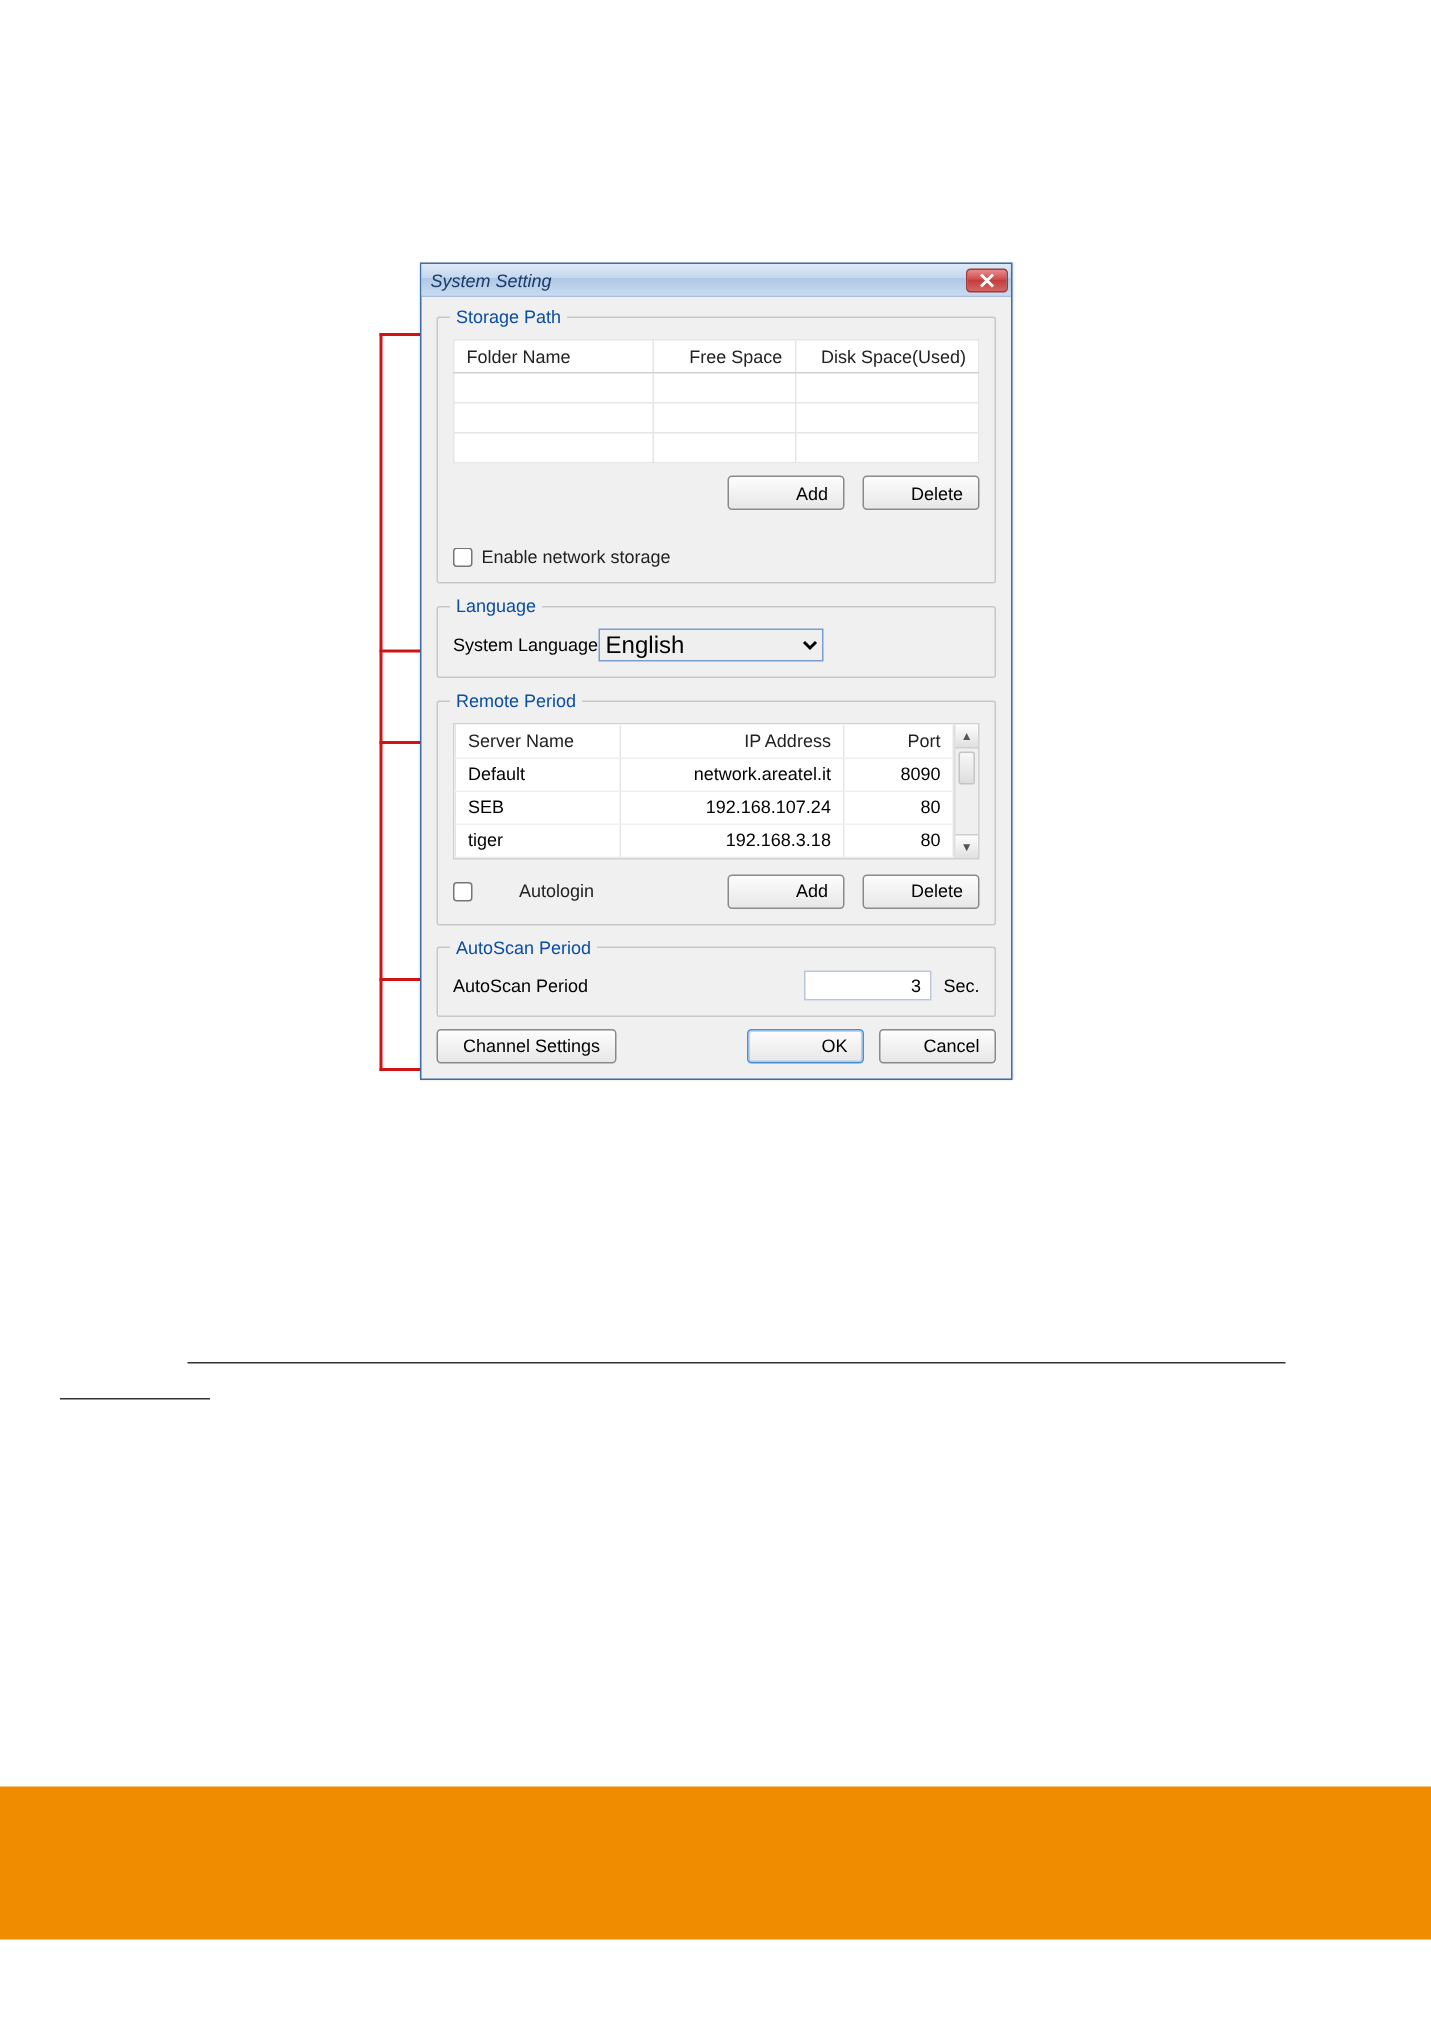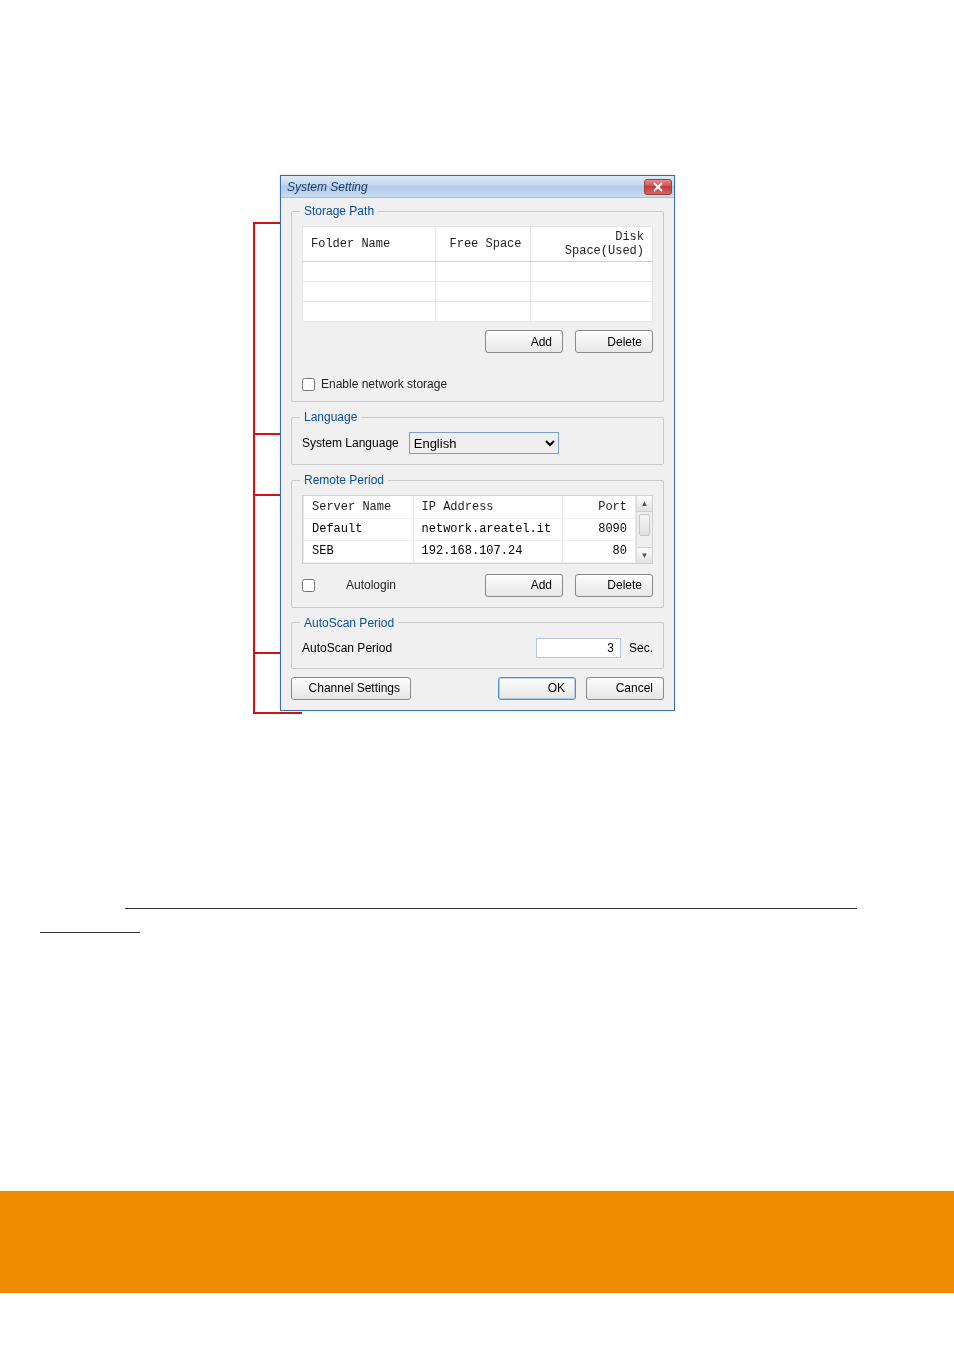--- a/index.html
+++ b/index.html
@@ -62,21 +62,20 @@
     width: 100%;
     border-collapse: collapse;
     border: 1px solid #d0d0d0;
     font-size: 12px;
     background: #fff;
   }
   table.data th, table.data td {
     border: 1px solid #e6e6e6;
     padding: 3px 8px;
     height: 22px;
-    font-family: Liberation Mono, monospace;
   }
   table.data th {
     background: #fff;
     font-weight: normal;
     color: #222;
     border-bottom: 1px solid #d0d0d0;
   }
 
   .storage-table th:nth-child(1), .storage-table td:nth-child(1) { width: 38%; text-align: left; }
   .storage-table th:nth-child(2), .storage-table td:nth-child(2) { width: 27%; text-align: right; }
@@ -112,39 +111,39 @@
     gap: 6px;
     font-size: 12px;
     margin-top: 24px;
     color: #222;
   }
   .check-row input[type=checkbox] { width: 13px; height: 13px; }
 
   .lang-row {
     display: flex;
     align-items: center;
-    gap: 10px;
+    gap: 0;
     font-size: 12px;
   }
   .lang-row select {
     width: 150px;
     height: 22px;
-    font-size: 13px;
+    font-size: 16px;
     border: 1px solid #7a9ecf;
   }
 
   
   .server-wrap {
     display: flex;
     border: 1px solid #d0d0d0;
   }
   .server-wrap table.data { border: none; flex: 1; }
   .server-wrap table.data th, .server-wrap table.data td { border-top: none; border-bottom: 1px solid #efefef; }
   .server-table th:nth-child(1), .server-table td:nth-child(1) { width: 33%; text-align: left; }
-  .server-table th:nth-child(2), .server-table td:nth-child(2) { width: 45%; text-align: left; }
+  .server-table th:nth-child(2), .server-table td:nth-child(2) { width: 45%; text-align: right; }
   .server-table th:nth-child(3), .server-table td:nth-child(3) { width: 22%; text-align: right; }
   .vscroll {
     width: 16px;
     background: #efefef;
     border-left: 1px solid #dcdcdc;
     position: relative;
   }
   .vscroll .arrow {
     position: absolute; left: 0; right: 0; height: 16px;
     background: linear-gradient(#fdfdfd,#e0e0e0);
@@ -308,20 +307,25 @@
             <tr>
               <td>Default</td>
               <td>network.areatel.it</td>
               <td>8090</td>
             </tr>
             <tr>
               <td>SEB</td>
               <td>192.168.107.24</td>
               <td>80</td>
             </tr>
+            <tr>
+              <td>tiger</td>
+              <td>192.168.3.18</td>
+              <td>80</td>
+            </tr>
           </tbody>
         </table>
         <div class="vscroll">
           <div class="arrow up">▲</div>
           <div class="thumb"></div>
           <div class="arrow down">▼</div>
         </div>
       </div>
       <div class="remote-bottom">
         <label class="check-row">

